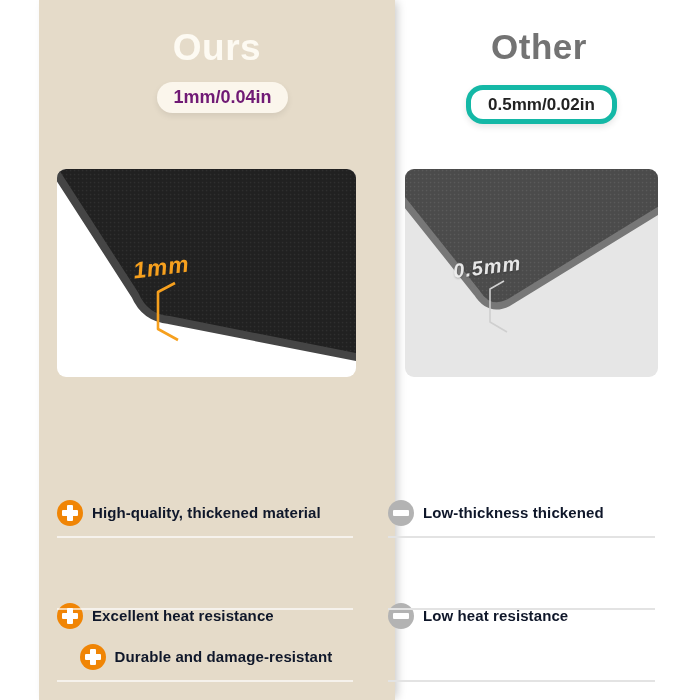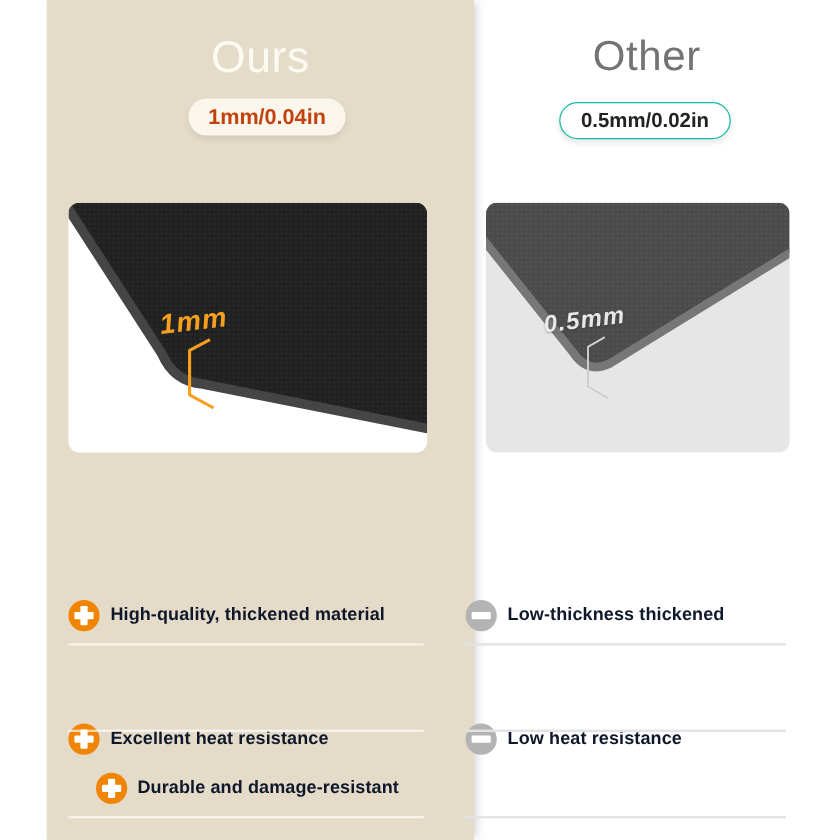--- a/index.html
+++ b/index.html
@@ -7,37 +7,37 @@
     position:relative;width:700px;height:700px;overflow:hidden;
     font-family:"Liberation Sans",sans-serif;background:#ffffff;
   }
   
   .beige-panel{
     position:absolute;left:39px;top:0;width:356px;height:700px;
     background:#e5dbc9;
     box-shadow:4px 0 9px -2px rgba(0,0,0,0.22);
   }
   
-  .title{position:absolute;top:29px;font-weight:400;letter-spacing:0.5px;line-height:1.05;}
+  .title{position:absolute;top:29px;font-weight:700;letter-spacing:0.5px;line-height:1.05;}
   .title-left{left:39px;width:356px;text-align:center;font-size:37px;color:#fdfaf2;}
   .title-right{left:405px;width:268px;text-align:center;font-size:35px;color:#737373;}
   
   .badge{
     position:absolute;border-radius:17px;font-weight:700;
     display:flex;align-items:center;justify-content:center;
   }
   .badge-left{
     left:157px;top:82px;width:131px;height:31px;
-    background:#fbf6ec;color:#c2410c;font-size:18px;
+    background:#fbf6ec;color:#701a75;font-size:18px;
     box-shadow:0 3px 6px rgba(0,0,0,0.08);
   }
   .badge-right{
     left:466px;top:85px;width:141px;height:29px;
     background:#ffffff;color:#222222;font-size:17px;
-    border:1px solid #14b8a6;box-shadow:0 3px 6px rgba(0,0,0,0.10);
+    border:5px solid #14b8a6;box-shadow:0 3px 6px rgba(0,0,0,0.10);
   }
   
   .photo-card{position:absolute;top:169px;height:208px;border-radius:9px;overflow:hidden;}
   .photo-card-left{left:57px;width:299px;background:#ffffff;}
   .photo-card-right{left:405px;width:253px;background:#e6e6e6;}
   .pad-svg{position:absolute;left:0;top:0;display:block;}
   
   .thickness{
     position:absolute;font-weight:700;font-style:italic;letter-spacing:1px;
     transform:rotate(-7deg);white-space:nowrap;

